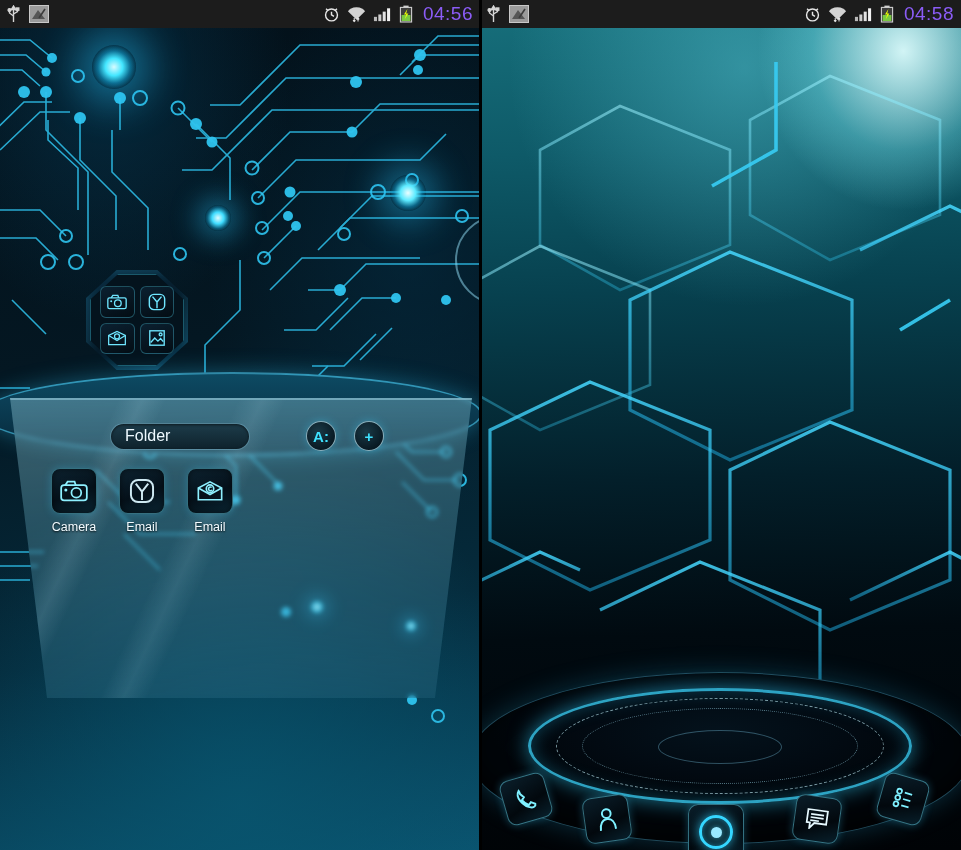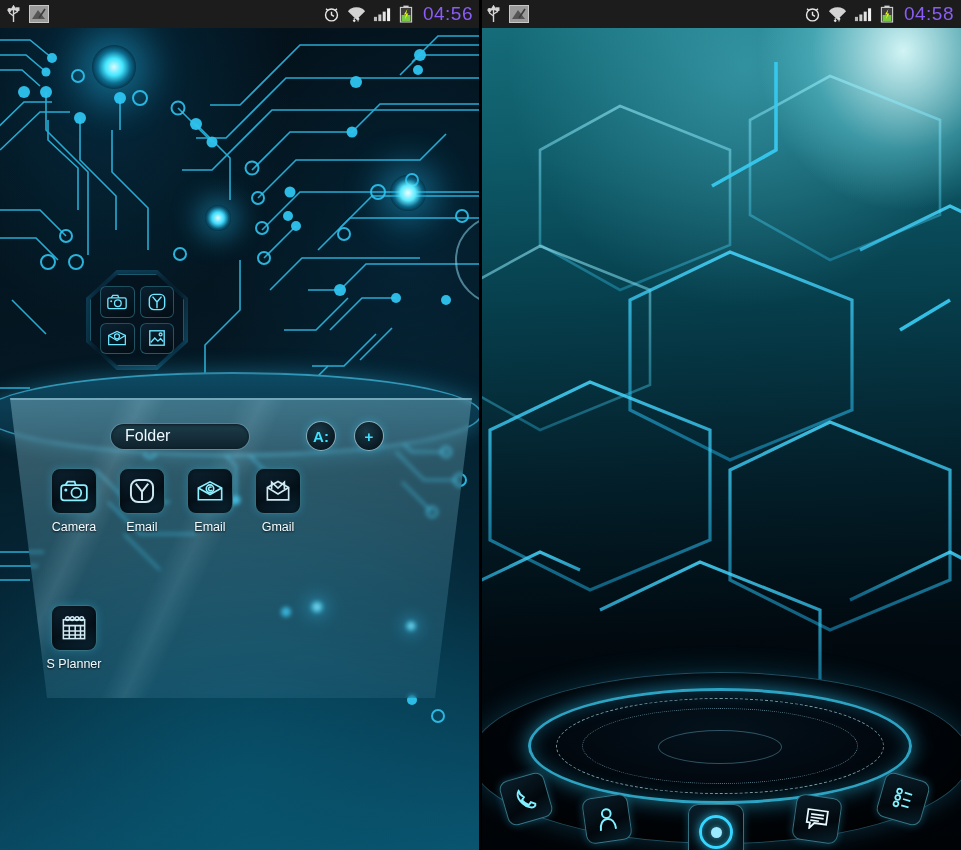--- a/index.html
+++ b/index.html
@@ -345,46 +345,23 @@
         <div class="app-tile">
           <svg width="28" height="22" viewBox="0 0 24 18" fill="none" stroke="#8ef0ff" stroke-width="1.4">
             <path d="M2 6.5 L2 16.5 L22 16.5 L22 6.5 L12 1.2 Z"></path>
               <path d="M2 6.5 L12 12 L22 6.5"></path>
             <circle cx="12" cy="7" r="3.2"></circle>
               <path d="M13.4 6 a1.6 1.6 0 1 0 .3 2"></path>
           </svg>
         </div>
         <div class="app-label">Email</div>
       </div>
-      <div class="app-cell">
-        <div class="app-tile">
-          <svg width="26" height="22" viewBox="0 0 22 18" fill="none" stroke="#cfe9f2" stroke-width="1.4">
-            <path d="M2 6 L2 16.5 L20 16.5 L20 6 L11 1 Z"></path>
-              <path d="M2 6 L11 11.5 L20 6"></path>
-            <path d="M5.6 7.4 L5.6 1.6 L11 6.6 L16.4 1.6 L16.4 7.4"></path>
-          </svg>
-        </div>
-        <div class="app-label">Gmail</div>
-      </div>
     </div>
 
     <div class="app-grid row2">
-      <div class="app-cell">
-        <div class="app-tile">
-          <svg width="26" height="26" viewBox="0 0 22 22" fill="none" stroke="#cfe9f2" stroke-width="1.3">
-            <rect x="2" y="4" width="18" height="16"></rect>
-            <path d="M2 9 L20 9 M7 9 L7 20 M12 9 L12 20 M16.5 9 L16.5 20 M2 13.5 L20 13.5 M2 17 L20 17"></path>
-            <circle cx="5.5" cy="3" r="1.6"></circle>
-              <circle cx="9.5" cy="3" r="1.6"></circle>
-            <circle cx="13.5" cy="3" r="1.6"></circle>
-              <circle cx="17.5" cy="3" r="1.6"></circle>
-          </svg>
-        </div>
-        <div class="app-label">S Planner</div>
-      </div>
     </div>
 
     <div class="statusbar">
       <div class="sb-left">
         <svg class="sb-ico" width="13" height="18" viewBox="0 0 13 18" fill="none" stroke="#d6d6d6" stroke-width="1.4">
           <path d="M6.5 17 L6.5 4"></path>
             <path d="M6.5 1 L4.3 4.6 L8.7 4.6 Z" fill="#d6d6d6"></path>
           <path d="M6.5 11 L2.5 8 L2.5 6"></path>
             <path d="M6.5 9 L10.5 6.5 L10.5 4.5"></path>
           <circle cx="2.5" cy="5" r="1.4" fill="#d6d6d6"></circle>

